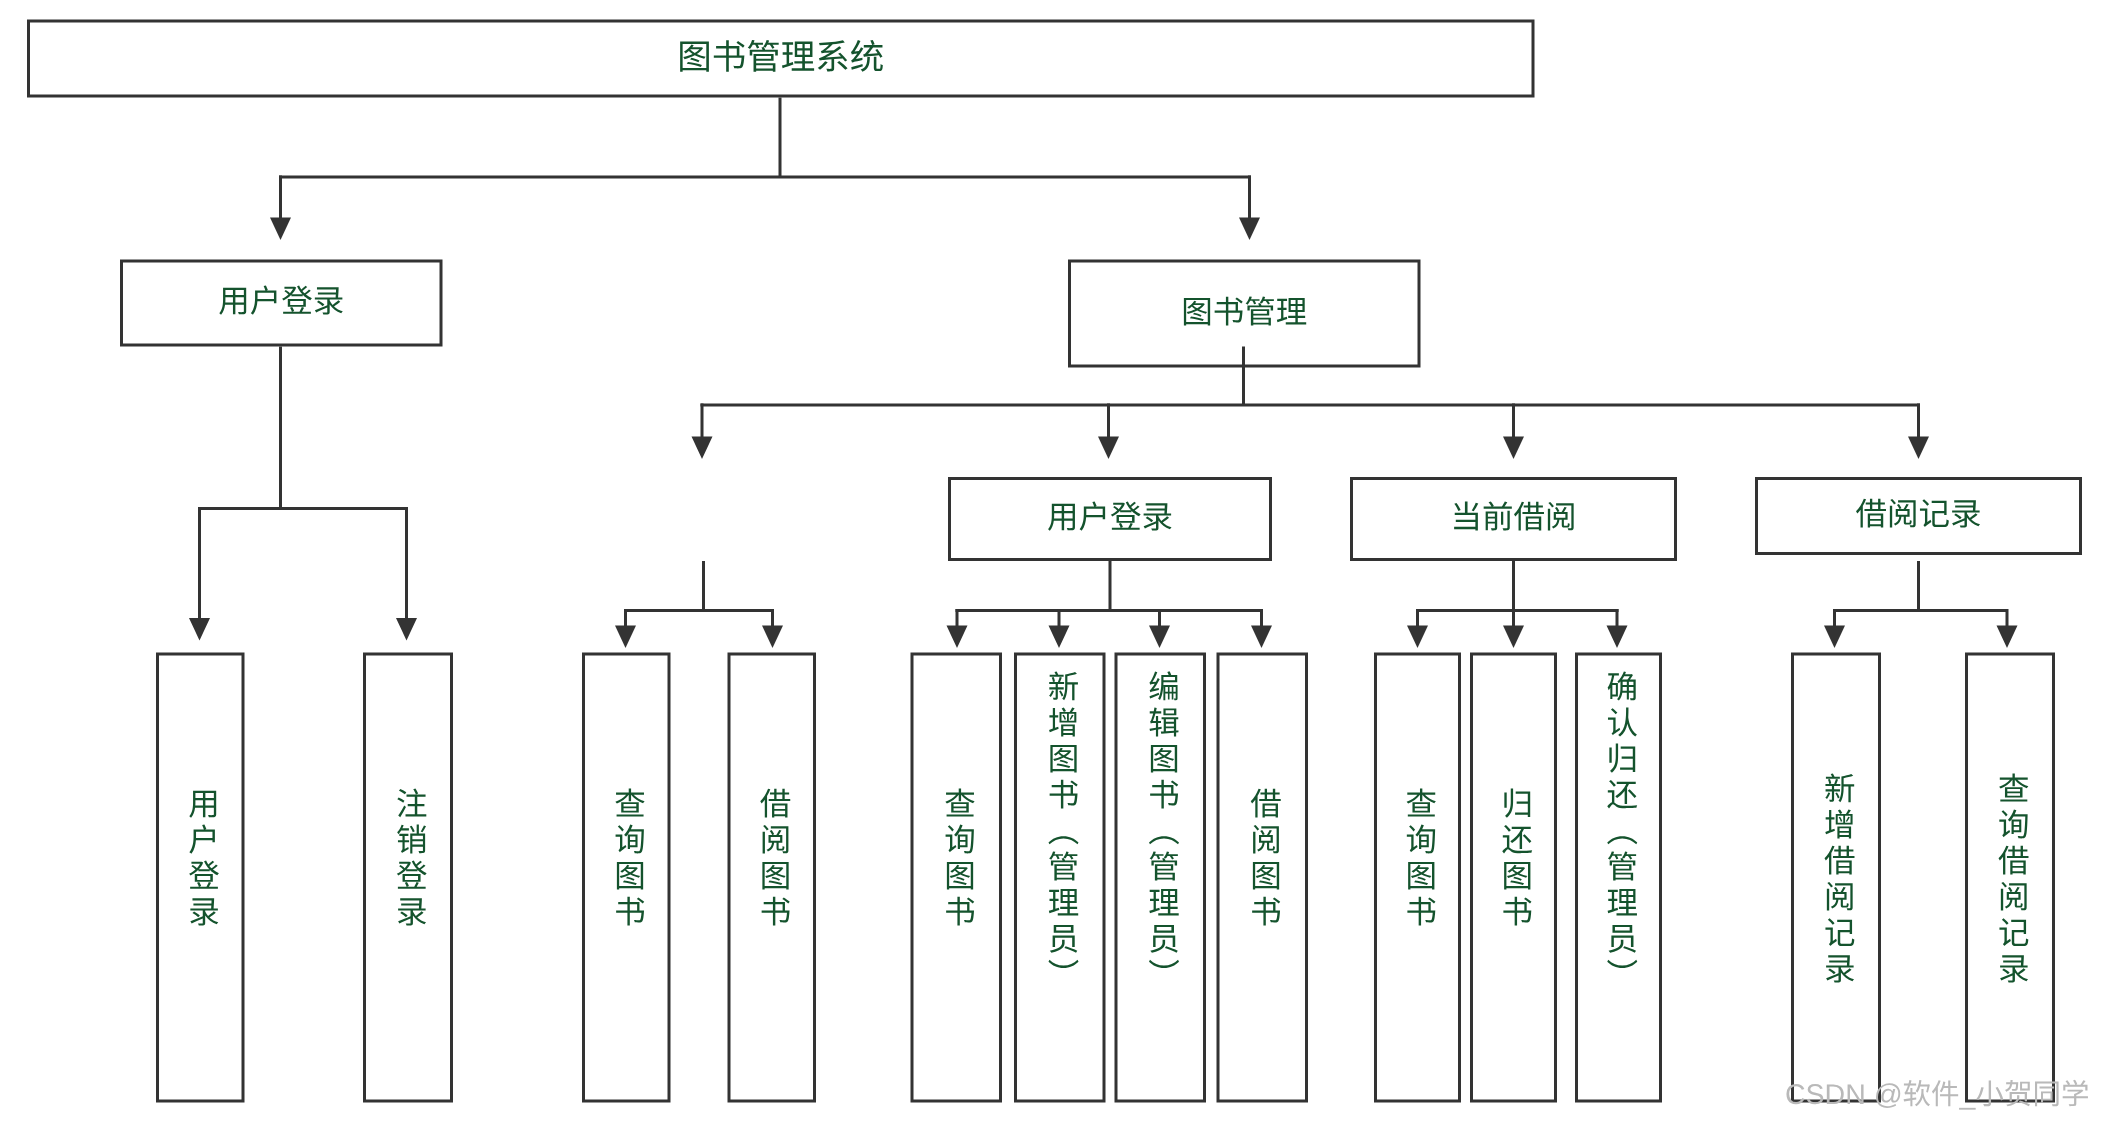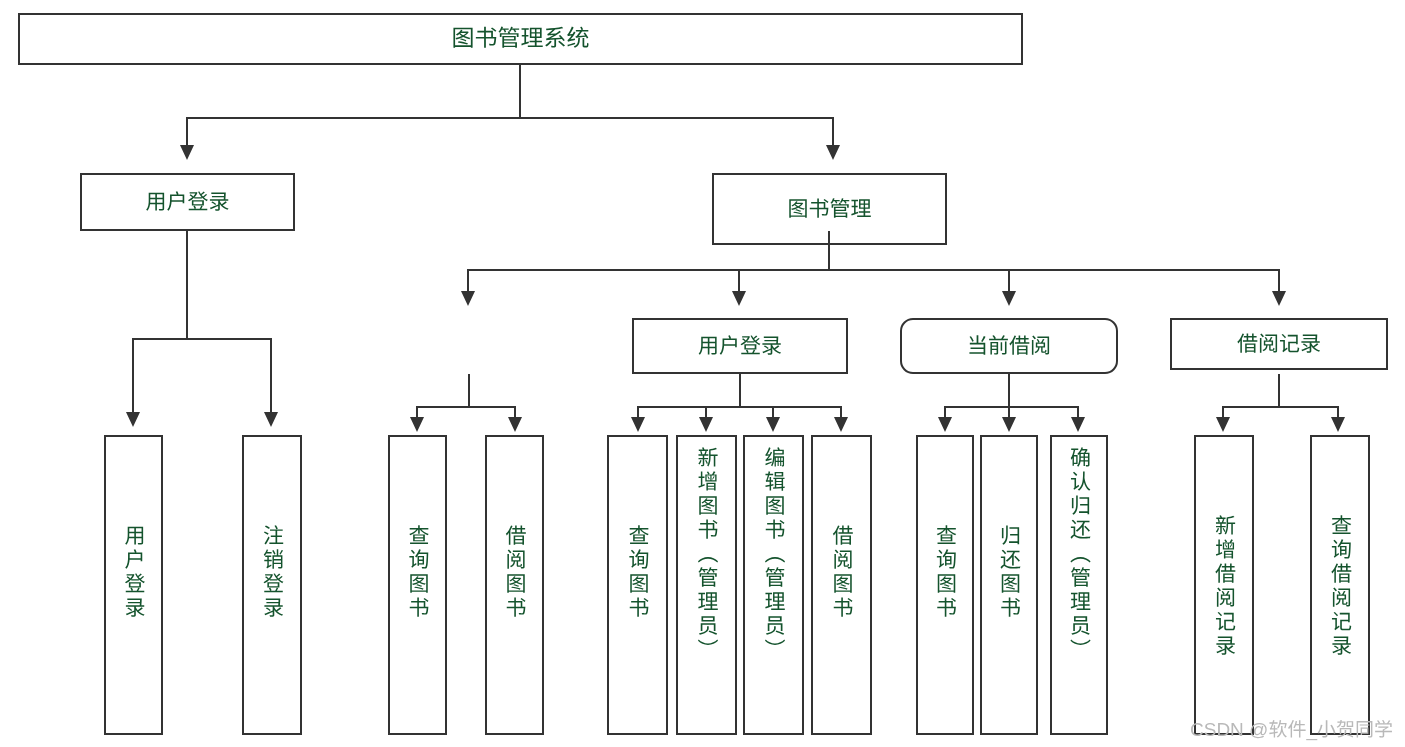--- a/index.html
+++ b/index.html
@@ -125,21 +125,21 @@
   <div class="conn vline" style="left:738px; top:269px; width:2px; height:25px;"></div>
   <div class="arrow" style="left:732px; top:291px;"></div>
   <div class="conn vline" style="left:1008px; top:269px; width:2px; height:25px;"></div>
   <div class="arrow" style="left:1002px; top:291px;"></div>
   <div class="conn vline" style="left:1278px; top:269px; width:2px; height:25px;"></div>
   <div class="arrow" style="left:1272px; top:291px;"></div>
 
   <div class="node level2" style="left:632px; top:318px; width:216px; height:56px;">
     <span class="label">用户登录</span>
   </div>
-  <div class="node level2" style="left:900px; top:318px; width:218px; height:56px;border-radius:13px;">
+  <div class="node level2" style="left:900px; top:318px; width:218px; height:56px;">
     <span class="label">当前借阅</span>
   </div>
   <div class="node level2" style="left:1170px; top:318px; width:218px; height:52px;">
     <span class="label">借阅记录</span>
   </div>
 
   <div class="conn vline" style="left:468px; top:374px; width:2px; height:33px;"></div>
   <div class="conn hline" style="left:416px; top:406px; width:100px; height:2px;"></div>
   <div class="conn vline" style="left:416px; top:406px; width:2px; height:13px;"></div>
   <div class="arrow" style="left:410px; top:417px;"></div>

